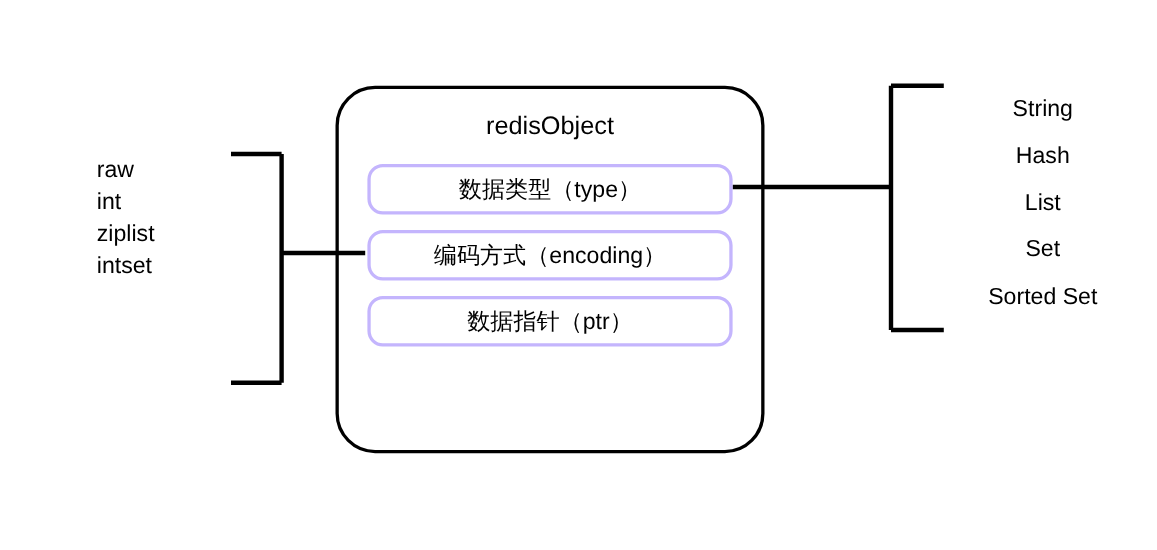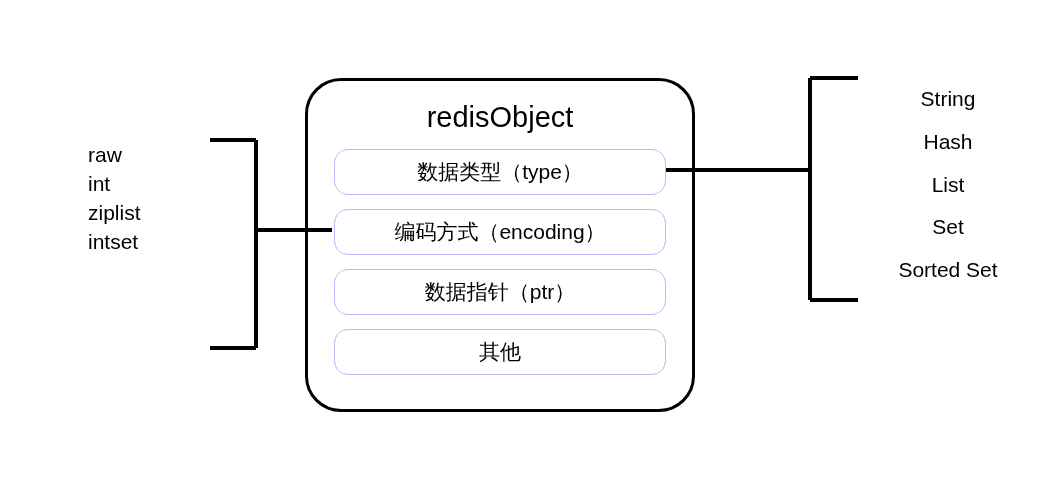--- a/index.html
+++ b/index.html
@@ -28,28 +28,28 @@
     border: 3px solid #000;
     border-radius: 36px;
     box-sizing: border-box;
   }
   .center-title {
     position: absolute;
     top: 20px;
     left: 0;
     width: 100%;
     text-align: center;
-    font-size: 29px;
+    font-size: 23px;
   }
   .field {
     position: absolute;
     left: 26px;
     width: 332px;
     height: 46px;
-    border: 1px solid #c4b5fd;
+    border: 3px solid #c4b5fd;
     border-radius: 14px;
     box-sizing: border-box;
     display: flex;
     align-items: center;
     justify-content: center;
     font-size: 21px;
     background: #fff;
   }
   .field.f1 { top: 68px; }
   .field.f2 { top: 128px; }
@@ -119,21 +119,20 @@
 
     <line x1="810" y1="300" x2="858" y2="300"></line>
   </svg>
 
   <div class="center-box">
     <div class="center-title">redisObject</div>
 
     <div class="field f1">数据类型（type）</div>
     <div class="field f2">编码方式（encoding）</div>
     <div class="field f3">数据指针（ptr）</div>
-    <div class="field f4">其他</div>
   </div>
 
   <div class="left-list">
     <div>raw</div>
     <div>int</div>
     <div>ziplist</div>
     <div>intset</div>
   </div>
 
   <div class="right-list">

